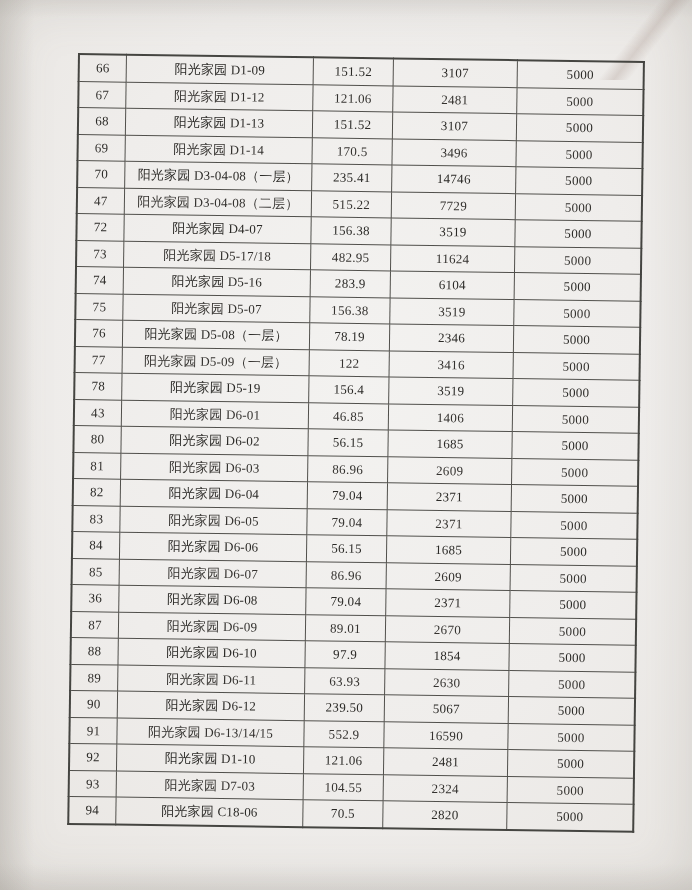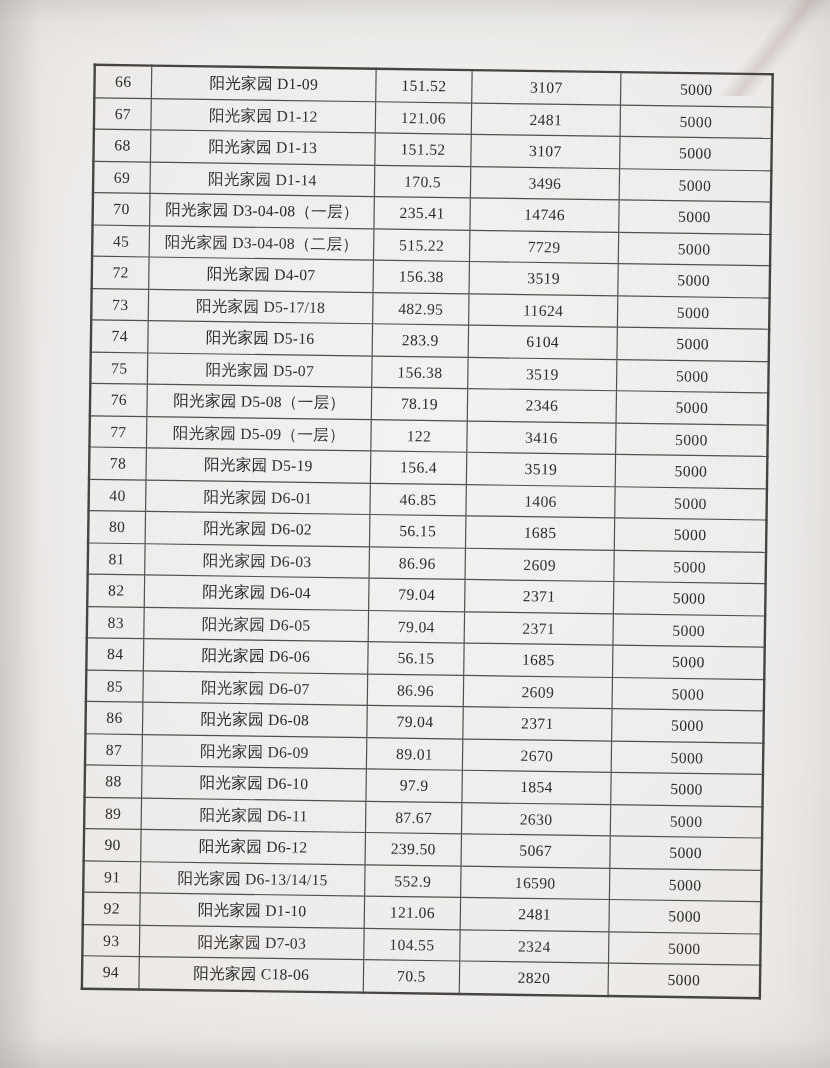--- a/index.html
+++ b/index.html
@@ -133,21 +133,21 @@
 
   <tr>
     <td class="c-no">70</td>
     <td class="c-name">阳光家园 D3-04-08（一层）</td>
     <td class="c-area">235.41</td>
     <td class="c-amount">14746</td>
     <td class="c-fee">5000</td>
   </tr>
 
   <tr>
-    <td class="c-no">45</td>
+    <td class="c-no">47</td>
     <td class="c-name">阳光家园 D3-04-08（二层）</td>
     <td class="c-area">515.22</td>
     <td class="c-amount">7729</td>
     <td class="c-fee">5000</td>
   </tr>
 
   <tr>
     <td class="c-no">72</td>
     <td class="c-name">阳光家园 D4-07</td>
     <td class="c-area">156.38</td>
@@ -197,21 +197,21 @@
 
   <tr>
     <td class="c-no">78</td>
     <td class="c-name">阳光家园 D5-19</td>
     <td class="c-area">156.4</td>
     <td class="c-amount">3519</td>
     <td class="c-fee">5000</td>
   </tr>
 
   <tr>
-    <td class="c-no">40</td>
+    <td class="c-no">43</td>
     <td class="c-name">阳光家园 D6-01</td>
     <td class="c-area">46.85</td>
     <td class="c-amount">1406</td>
     <td class="c-fee">5000</td>
   </tr>
 
   <tr>
     <td class="c-no">80</td>
     <td class="c-name">阳光家园 D6-02</td>
     <td class="c-area">56.15</td>
@@ -253,21 +253,21 @@
 
   <tr>
     <td class="c-no">85</td>
     <td class="c-name">阳光家园 D6-07</td>
     <td class="c-area">86.96</td>
     <td class="c-amount">2609</td>
     <td class="c-fee">5000</td>
   </tr>
 
   <tr>
-    <td class="c-no">86</td>
+    <td class="c-no">36</td>
     <td class="c-name">阳光家园 D6-08</td>
     <td class="c-area">79.04</td>
     <td class="c-amount">2371</td>
     <td class="c-fee">5000</td>
   </tr>
 
   <tr>
     <td class="c-no">87</td>
     <td class="c-name">阳光家园 D6-09</td>
     <td class="c-area">89.01</td>
@@ -279,21 +279,21 @@
     <td class="c-no">88</td>
     <td class="c-name">阳光家园 D6-10</td>
     <td class="c-area">97.9</td>
     <td class="c-amount">1854</td>
     <td class="c-fee">5000</td>
   </tr>
 
   <tr>
     <td class="c-no">89</td>
     <td class="c-name">阳光家园 D6-11</td>
-    <td class="c-area">87.67</td>
+    <td class="c-area">63.93</td>
     <td class="c-amount">2630</td>
     <td class="c-fee">5000</td>
   </tr>
 
   <tr>
     <td class="c-no">90</td>
     <td class="c-name">阳光家园 D6-12</td>
     <td class="c-area">239.50</td>
     <td class="c-amount">5067</td>
     <td class="c-fee">5000</td>

